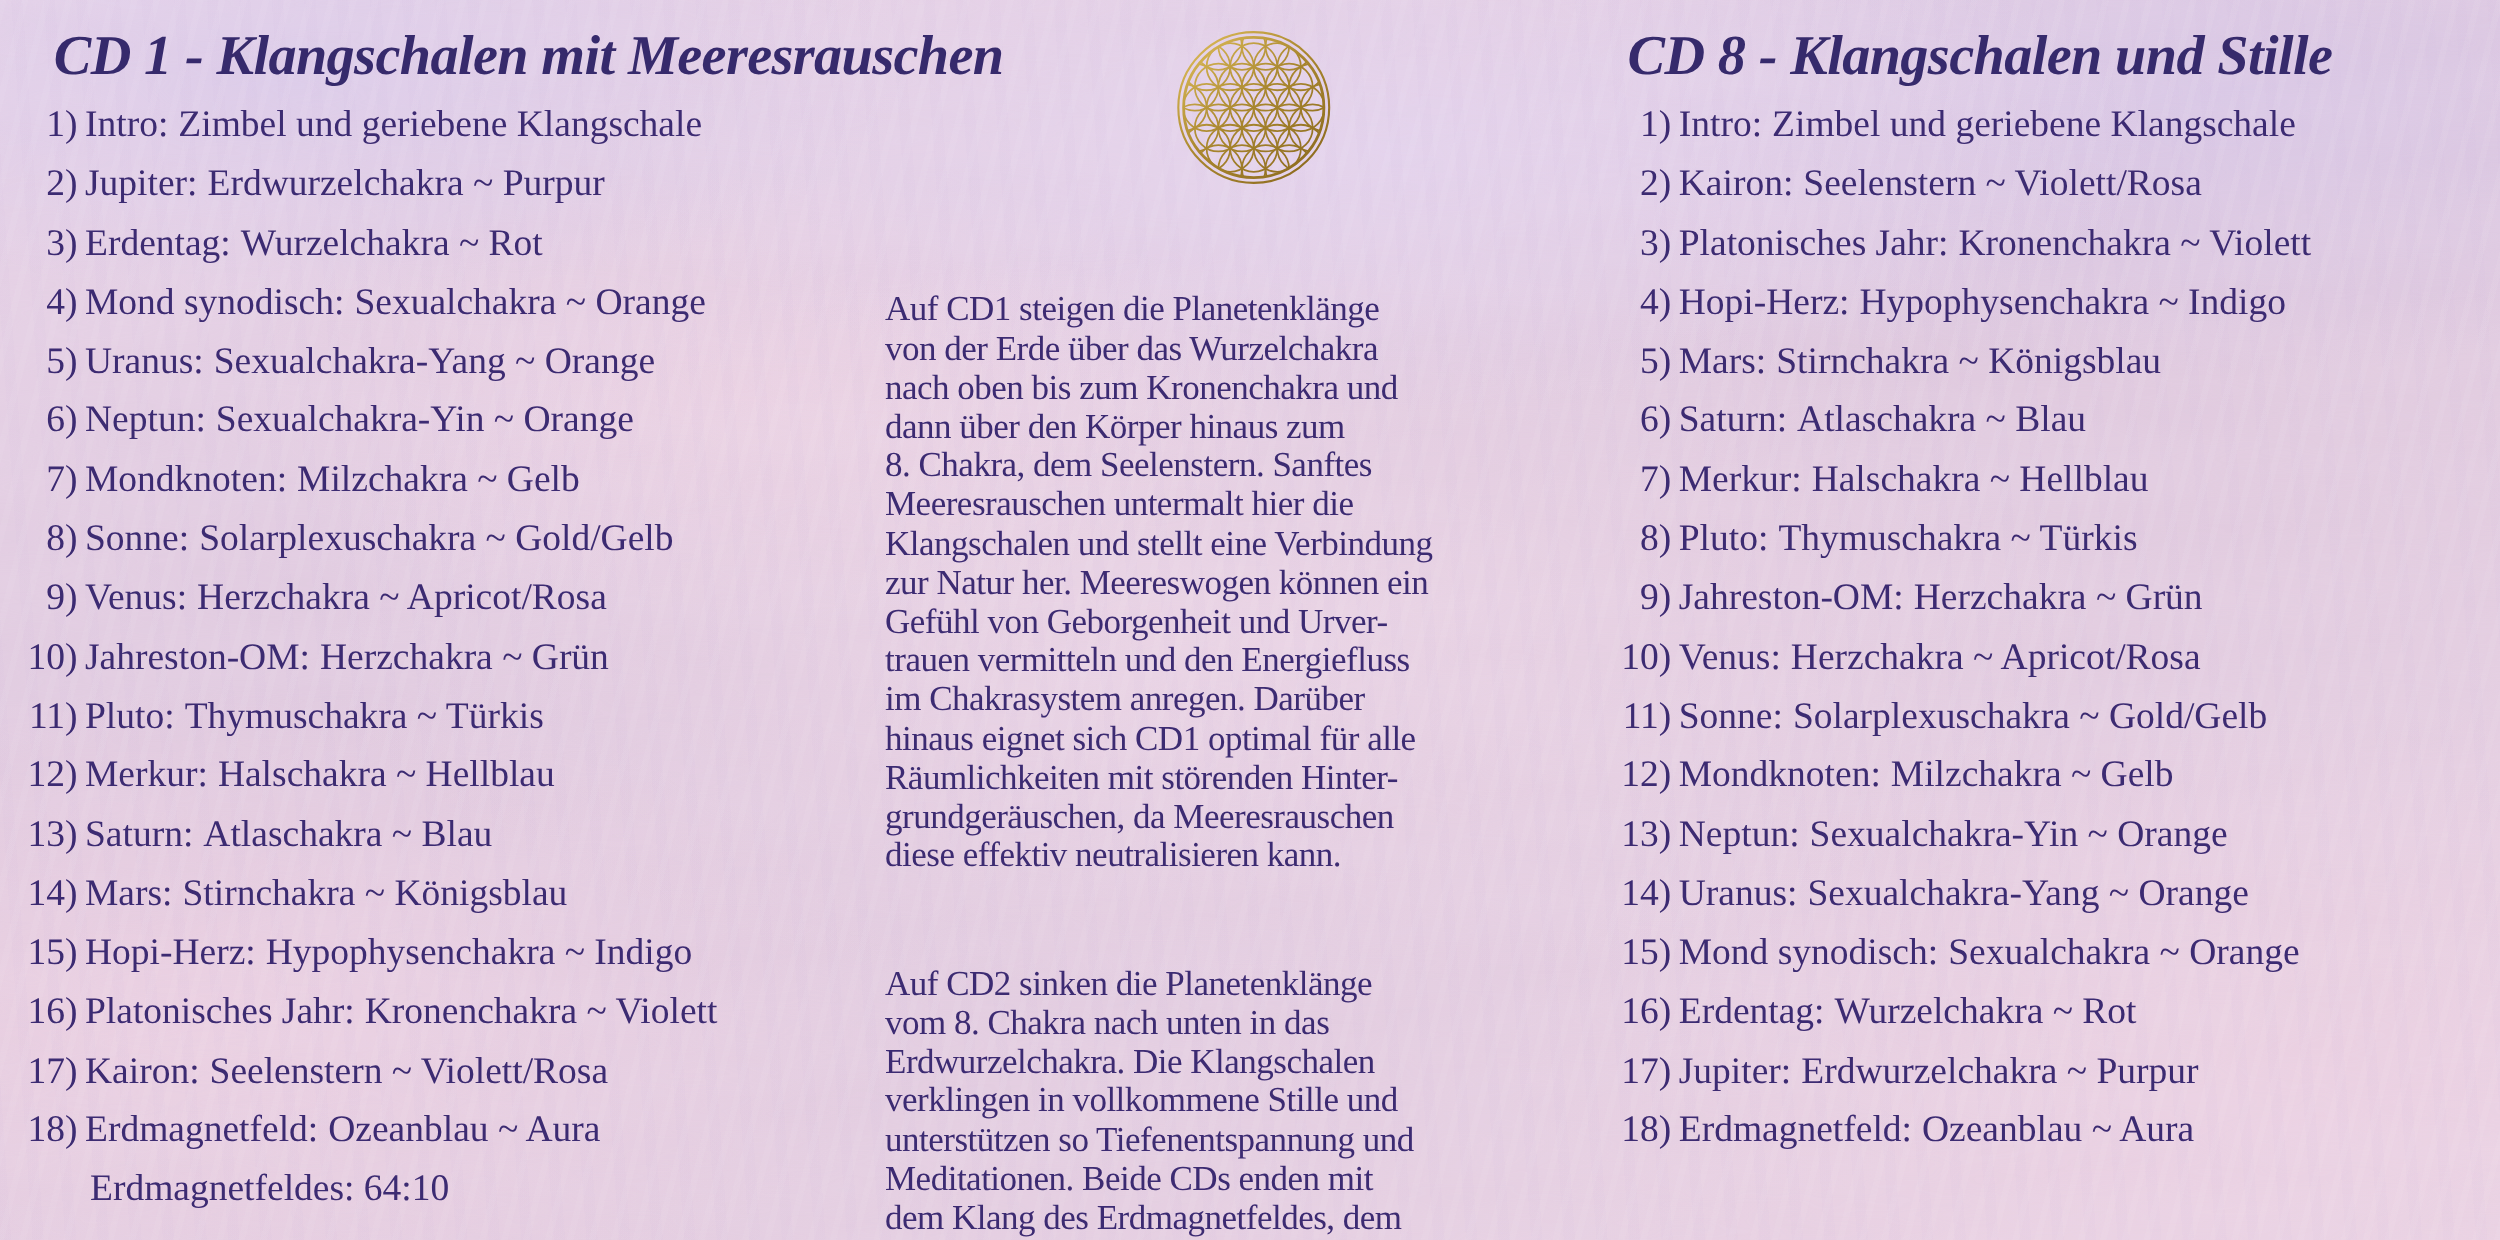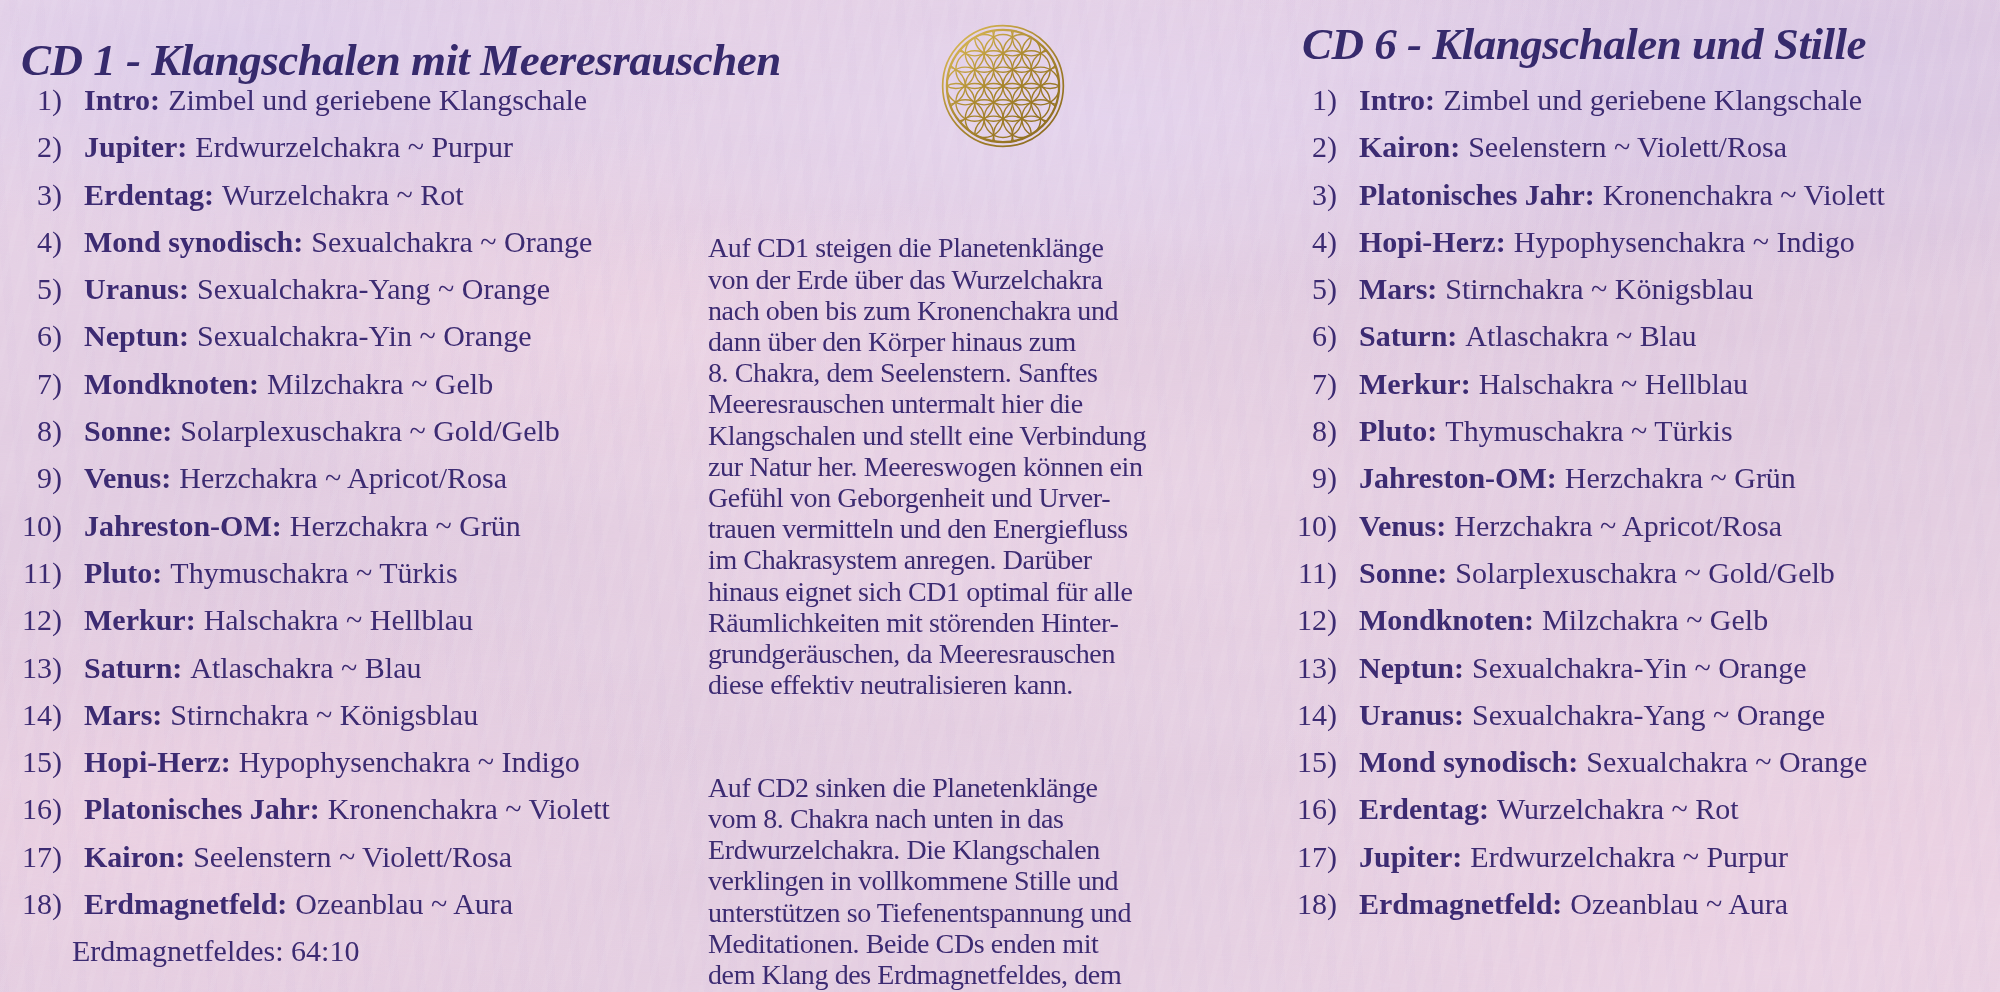--- a/index.html
+++ b/index.html
@@ -26,30 +26,30 @@
       repeating-linear-gradient(104deg, rgba(255,255,255,.05) 0 5px, rgba(0,0,0,0) 5px 17px),
       repeating-linear-gradient(86deg,  rgba(203,178,220,.06) 0 9px, rgba(0,0,0,0) 9px 26px);
   }
   .texture{position:absolute;inset:0;pointer-events:none;opacity:.5;}
 
   .cd-title{
     position:absolute;top:18px;
     font-size:45px;font-weight:bold;font-style:italic;
     letter-spacing:-0.5px;color:#362a6c;white-space:nowrap;
   }
-  .cd-title.left{left:21px;margin-top:16px;}
+  .cd-title.left{left:43px;}
   .cd-title.right{left:1302px;}
 
   .track-list{position:absolute;top:76px;}
   .track-list.left{left:15px;}
   .track-list.right{left:1295px;}
   .track{display:flex;line-height:47.3px;font-size:30px;white-space:nowrap;}
   .tnum{flex:none;width:47px;text-align:right;}
   .track-list.right .tnum{width:42px;}
-  .tname{font-weight:bold;margin-left:22px;}
+  .tname{font-weight:normal;margin-left:6px;}
   .trest{margin-left:8px;}
   .total{line-height:47.3px;font-size:30px;padding-left:57px;white-space:nowrap;}
   .track-list.right .total{padding-left:50px;}
 
   .description{
     position:absolute;left:708px;top:170px;width:430px;
     font-size:28px;line-height:31.2px;letter-spacing:-0.4px;
     white-space:pre;color:#3c2b72;
   }
   .para2{margin-top:9px;}
@@ -67,21 +67,21 @@
       <feColorMatrix in="t" type="matrix" values="0 0 0 0 0.90
                 0 0 0 0 0.80
                 0 0 0 0 0.90
                 0 0 0 0.28 0"></feColorMatrix>
     </filter>
     <rect width="2000" height="992" filter="url(#paper)"></rect>
   </svg>
   <div class="streaks"></div>
 
   <div class="cd-title left">CD 1 - Klangschalen mit Meeresrauschen</div>
-  <div class="cd-title right">CD 6 - Klangschalen und Stille</div>
+  <div class="cd-title right">CD 8 - Klangschalen und Stille</div>
 
   <svg class="flower" viewBox="0 0 140 140" xmlns="http://www.w3.org/2000/svg">
     <defs>
       <linearGradient id="gold" x1="20" y1="15" x2="125" y2="130" gradientUnits="userSpaceOnUse">
         <stop offset="0" stop-color="#d9b856"></stop>
         <stop offset="0.45" stop-color="#a9872f"></stop>
         <stop offset="1" stop-color="#8a691e"></stop>
       </linearGradient>
       <clipPath id="fl-clip">
           <circle cx="70" cy="70" r="59.5"></circle>

